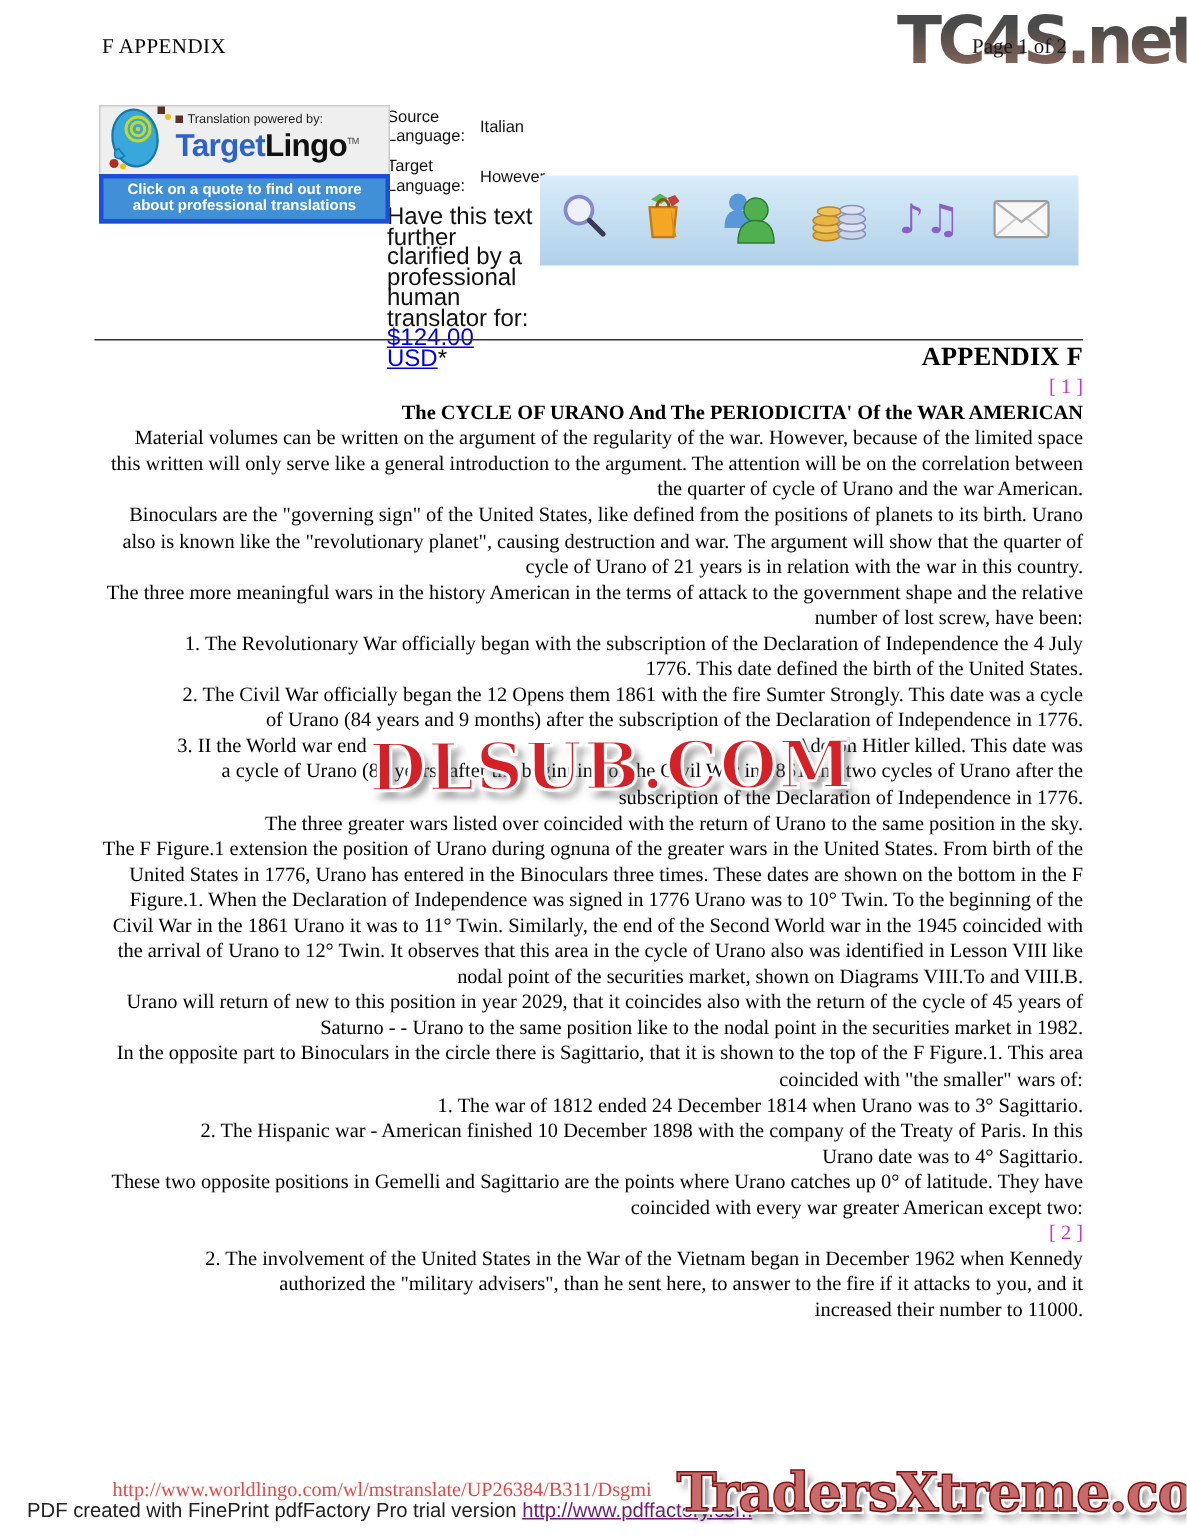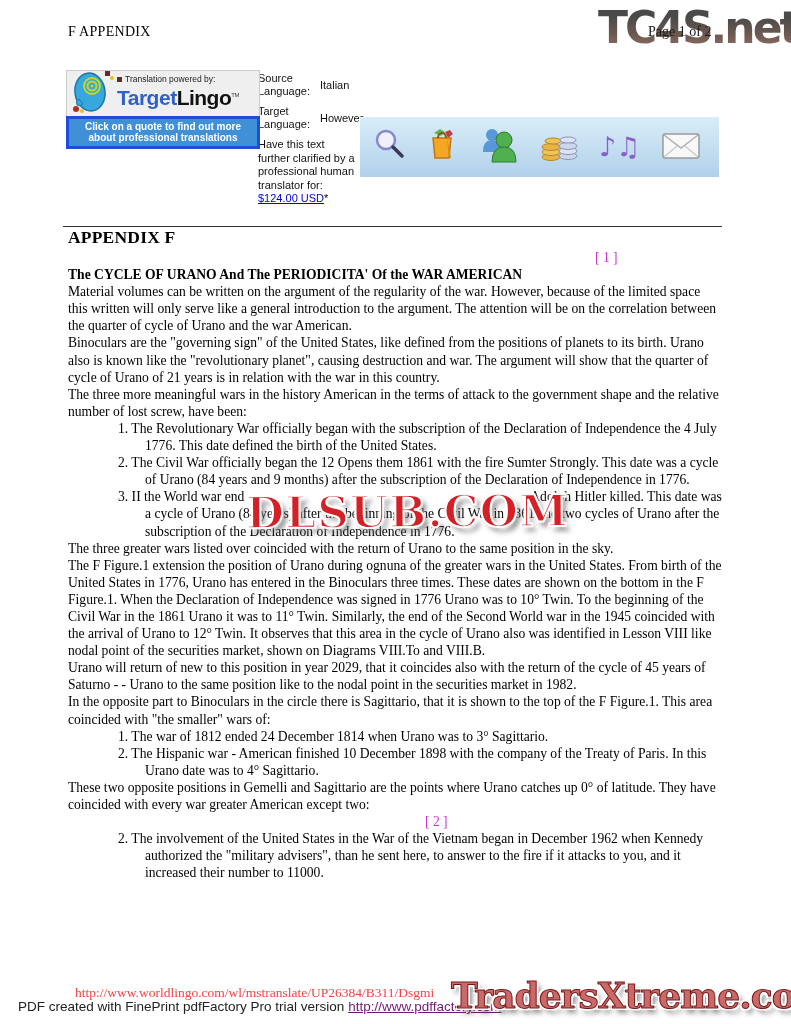--- a/index.html
+++ b/index.html
@@ -30,38 +30,38 @@
   .wl-banner{background:#4090d8;border:3px solid #1d4ed8;color:#fff;
              font-family:"Liberation Sans",sans-serif;font-weight:bold;font-size:10px;
              line-height:11px;text-align:center;padding:2px 0 3px 0;}
 
   
   .lang-col{position:absolute;left:258px;top:72px;width:112px;
             font-family:"Liberation Sans",sans-serif;font-size:11px;color:#111;}
   .lang-row{display:flex;align-items:center;margin-bottom:7px;}
   .lang-label{width:58px;line-height:13px;}
   .lang-value{margin-left:4px;}
-  .offer{width:100px;font-size:11px;line-height:13.5px;margin-top:4px;}
+  .offer{width:100px;font-size:16px;line-height:13.5px;margin-top:4px;}
   .offer-price{color:#0000dd;text-decoration:underline;}
   .offer-ast{color:#000;text-decoration:none;}
 
   
   .msn-bar{position:absolute;left:360px;top:117px;width:359px;height:60px;
            background:linear-gradient(180deg,#d9edf9 0%,#c3ddf0 55%,#b0d1ea 100%);
            overflow:hidden;display:flex;align-items:center;z-index:2;}
   .msn-bar .ic{flex:0 0 auto;}
   .music-glyph{font-family:"DejaVu Sans",sans-serif;font-size:27px;color:#8a5fc8;
                line-height:30px;}
 
   
   .rule{position:absolute;left:63px;top:226px;width:659px;border-top:1.4px solid #333;}
 
   
   .article{position:absolute;left:68px;top:229px;width:654px;font-size:13.6px;
-           line-height:17.1px;}
+           line-height:17.1px;text-align:right;}
   .article h1{font-size:17.5px;margin:0 0 3px 0;letter-spacing:.2px;}
   .refmark{color:#cc33cc;height:17px;}
   .ref1{padding-left:527px;}
   .ref2{padding-left:357px;}
   .doc-title{font-weight:bold;}
   .article p{margin:0;}
   .li{padding-left:77px;text-indent:-27px;}
   .gap{display:inline-block;width:286px;}
 
   

